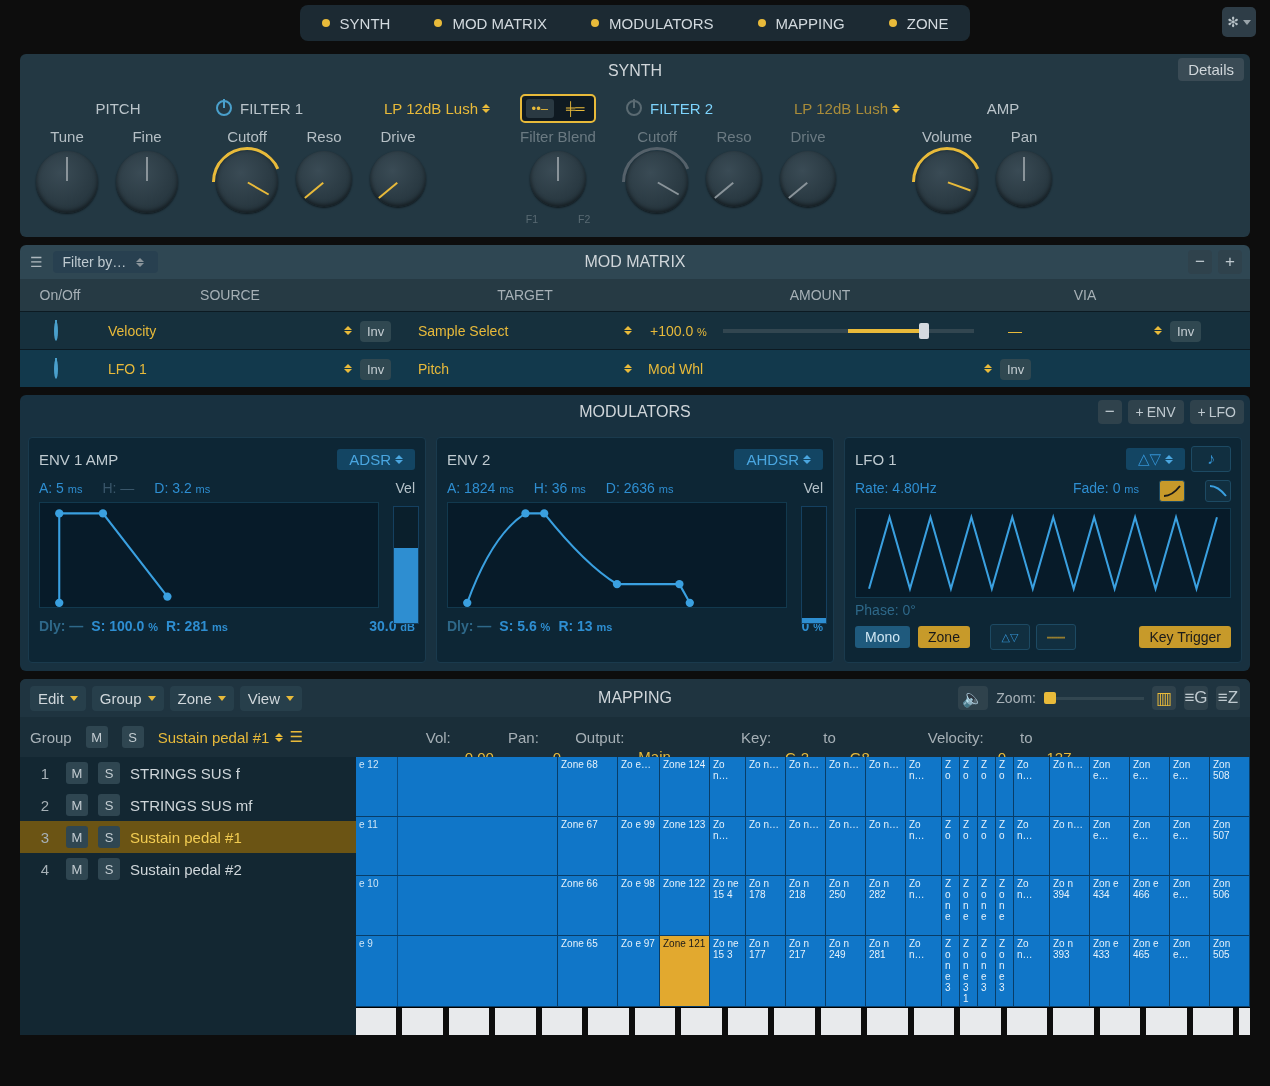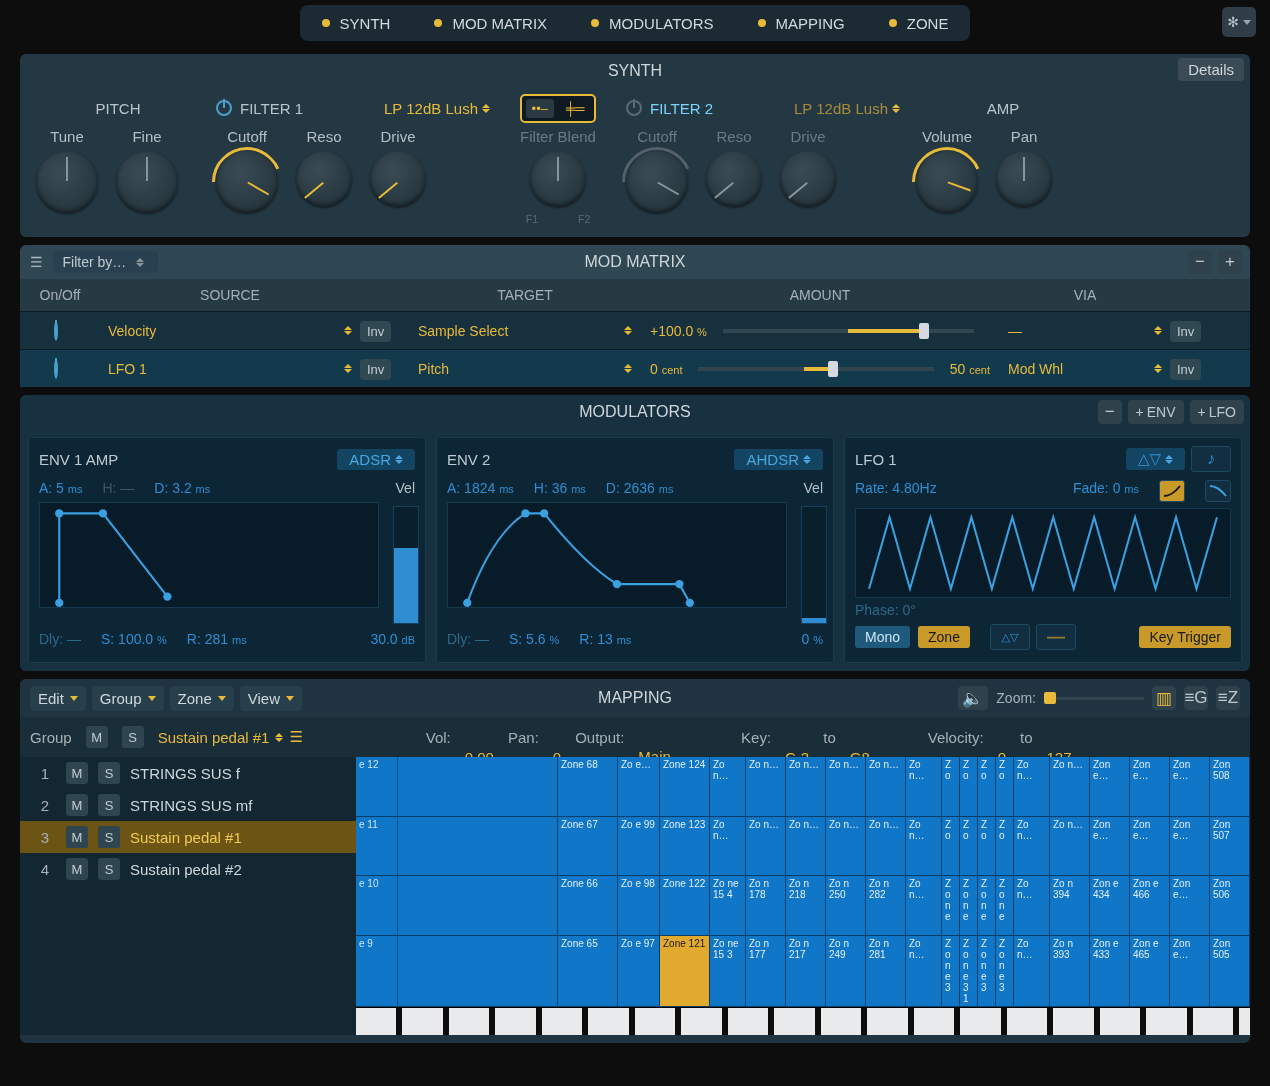--- a/index.html
+++ b/index.html
@@ -67,35 +67,35 @@
 .amt .thumb{ position:absolute; top:-6px; width:10px; height:16px; background:#d4dadf; border-radius:2px; }
 .amt .unit { font-size:11px; }
 .mods-row { display:grid; grid-template-columns:1fr 1fr 1fr; gap:10px; padding:8px;}
 .mod-box { background:#0d2635; border:1px solid #1a3a4d; border-radius:4px; padding:8px 10px; min-height:226px; position:relative;}
 .mod-title-row{ display:flex; align-items:center; height:26px; color:#bfcad0; font-size:15px;}
 .env-type{ margin-left:auto; color:#4aa6e0; background:#134563; padding:2px 12px; border-radius:3px; display:flex; align-items:center; gap:4px;}
 .ud.b .u{border-bottom-color:#4aa6e0;} .ud.b .d{border-top-color:#4aa6e0;}
 .env-params{ display:flex; gap:20px; color:#2e8ed1; font-size:14px; margin-top:8px;}
 .env-params span.dim{color:#39566a;}
 .env-graph{ height:106px; background:#071b29; margin-top:6px; border:1px solid #12394e; position:relative;}
-.env-bottom{ display:flex; gap:20px; color:#2e6889; font-size:14px; margin-top:23px;}
+.env-bottom{ display:flex; gap:8px; color:#2e6889; font-size:14px; margin-top:10px;font-weight:bold;}
 .velbar{ position:absolute; right:6px; top:68px; width:26px; height:118px; background:#0a1f2c; border:1px solid #154060;}
 .velbar .fill{ position:absolute; bottom:0; left:0; right:0; background:#2e8ed1;}
 .lfo-wave { height:90px; background:#071b29; margin-top:6px; border:1px solid #12394e;}
 .lfo-btns { display:flex; gap:8px; align-items:center; margin-top:6px;}
 .chip{ padding:3px 10px; border-radius:3px; font-size:14px;}
 .chip.blue{ background:#1f5a7d; color:#cfe6f3;}
 .chip.yel{ background:#c79a2a; color:#1a1a1a;}
 .icon-boxes{ display:flex; gap:6px; margin-left:12px;}
 .ibox{ width:40px;height:26px; background:#112f40; border:1px solid #1d4a63; border-radius:3px; display:flex;align-items:center;justify-content:center;}
 .note-icon{ color:#3493d4; font-size:16px;}
 .tri-icon{ color:#3493d4; }
 
 
-.map-wrap{ margin:8px 20px; background:#1f3440; border-radius:6px; padding-bottom:8px;}
+.map-wrap{ margin:8px 20px; background:#1f3440; border-radius:6px; padding-bottom:0;}
 .map-top{ height:38px; display:flex; align-items:center; padding:0 10px; background:#1f3440; border-radius:6px 6px 0 0; position:relative;}
 .ybtn{ padding:4px 8px; background:#273f4b; border-radius:4px; color:#d0d7db; font-size:15px; display:flex;align-items:center; gap:4px; margin-right:6px;}
 .map-title{ position:absolute; left:50%; transform:translateX(-50%); font-size:16px; color:#d0d6da;}
 .map-right{ margin-left:auto; display:flex; align-items:center; gap:8px;}
 .zoom-track{ width:100px; height:3px; background:#324650; position:relative;}
 .zoom-track .zt{position:absolute;left:0;top:-5px;width:12px;height:12px;background:#e8ba3a;border-radius:2px;}
 .map-row2{ height:40px; display:flex; align-items:center; padding:0 10px; background:#1a2e39; gap:14px; font-size:15px;}
 .msbtn{ width:22px;height:22px; background:#2f4651; border-radius:3px; display:flex;align-items:center;justify-content:center; font-size:13px; color:#c3ccd1;}
 .group-name{ color:#e8ba3a; flex:0 0 220px; display:flex; align-items:center; gap:6px;}
 .map-val{ color:#e8ba3a;margin-top:40px;}
@@ -360,28 +360,20 @@
           </span>
         </div>
     <div><span class="inv-btn">Inv</span></div>
     <div class="sel-field">
           <span>Pitch</span>
           <span class="ud">
             <span class="u"></span>
             <span class="d"></span>
           </span>
         </div>
-    <div class="amt">
-      <span>0 <span class="unit">cent</span></span>
-      <div class="slider-track">
-            <div class="bar" style="left:45%;width:10%"></div>
-            <div class="thumb" style="left:55%"></div>
-          </div>
-      <span>50 <span class="unit">cent</span></span>
-    </div>
     <div class="sel-field">
           <span>Mod Whl</span>
           <span class="ud">
             <span class="u"></span>
             <span class="d"></span>
           </span>
         </div>
     <div><span class="inv-btn">Inv</span></div>
       </div>
     </div>

